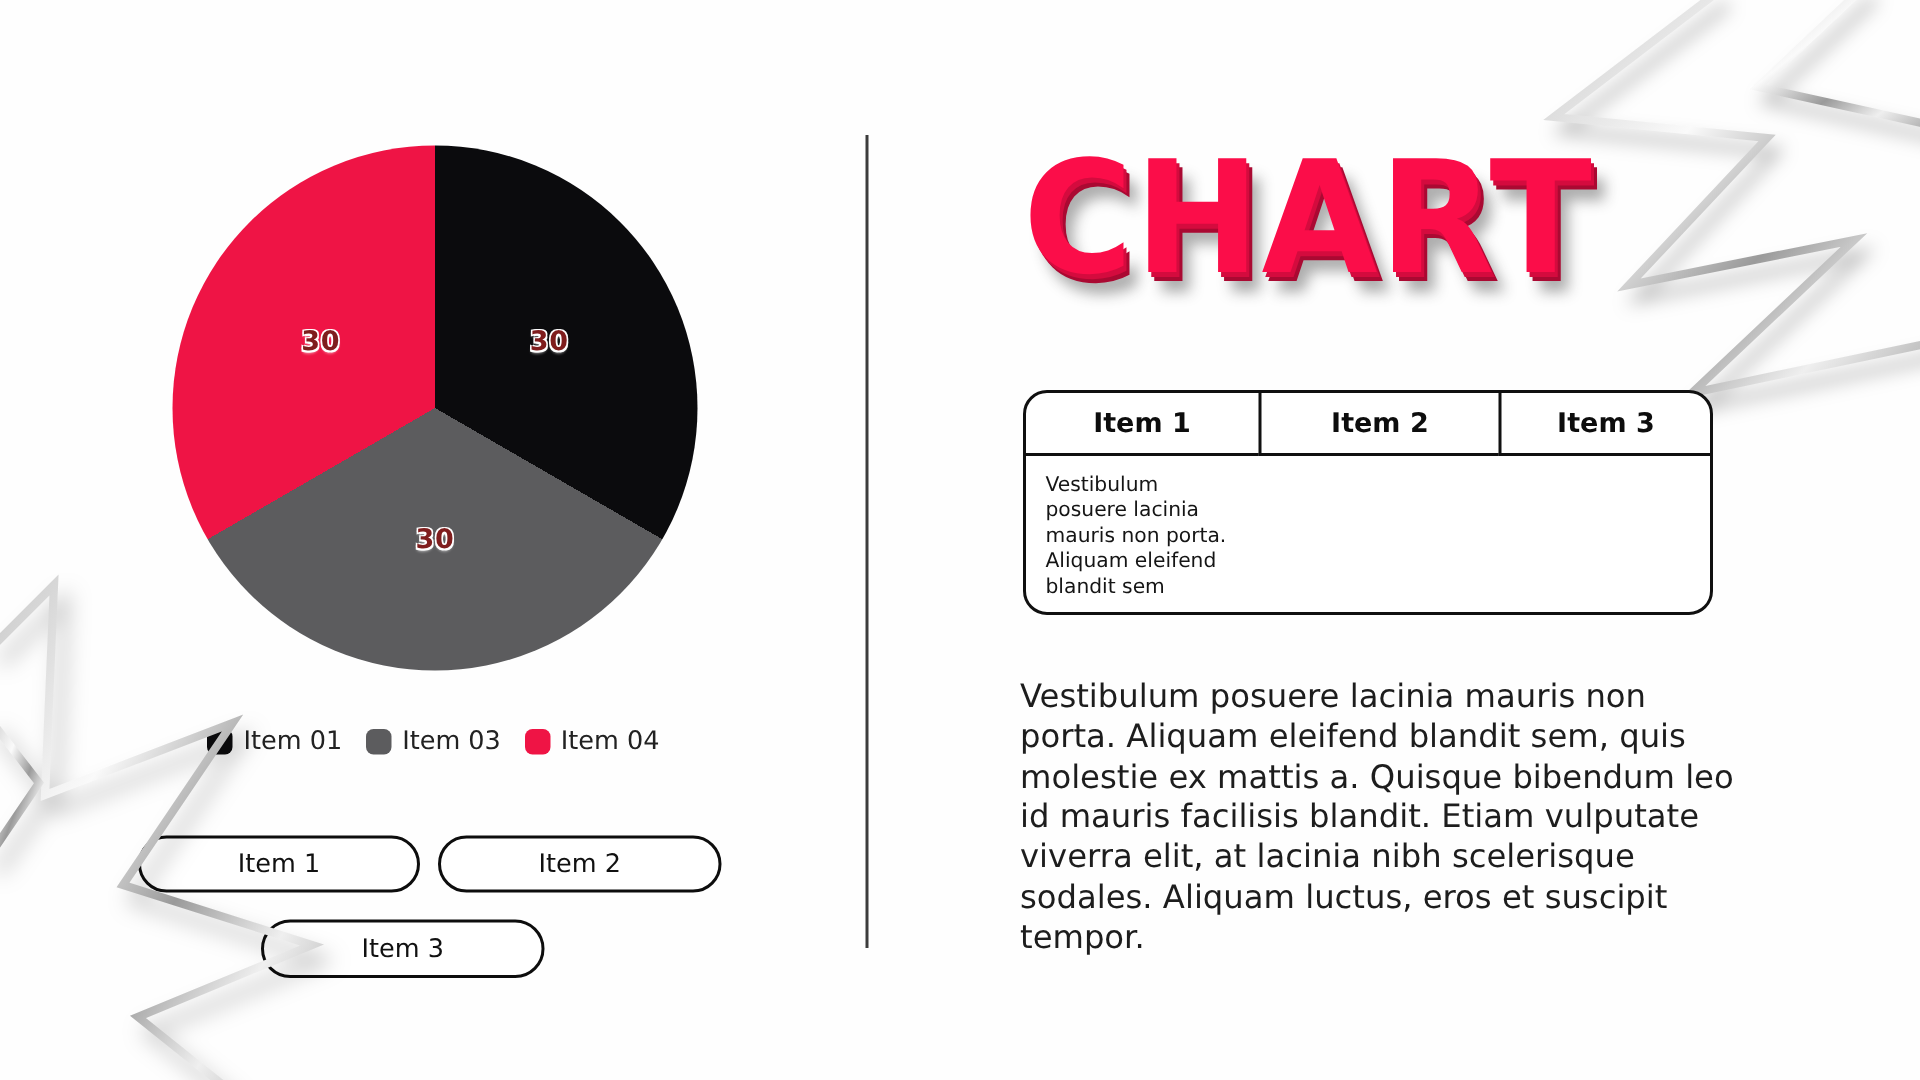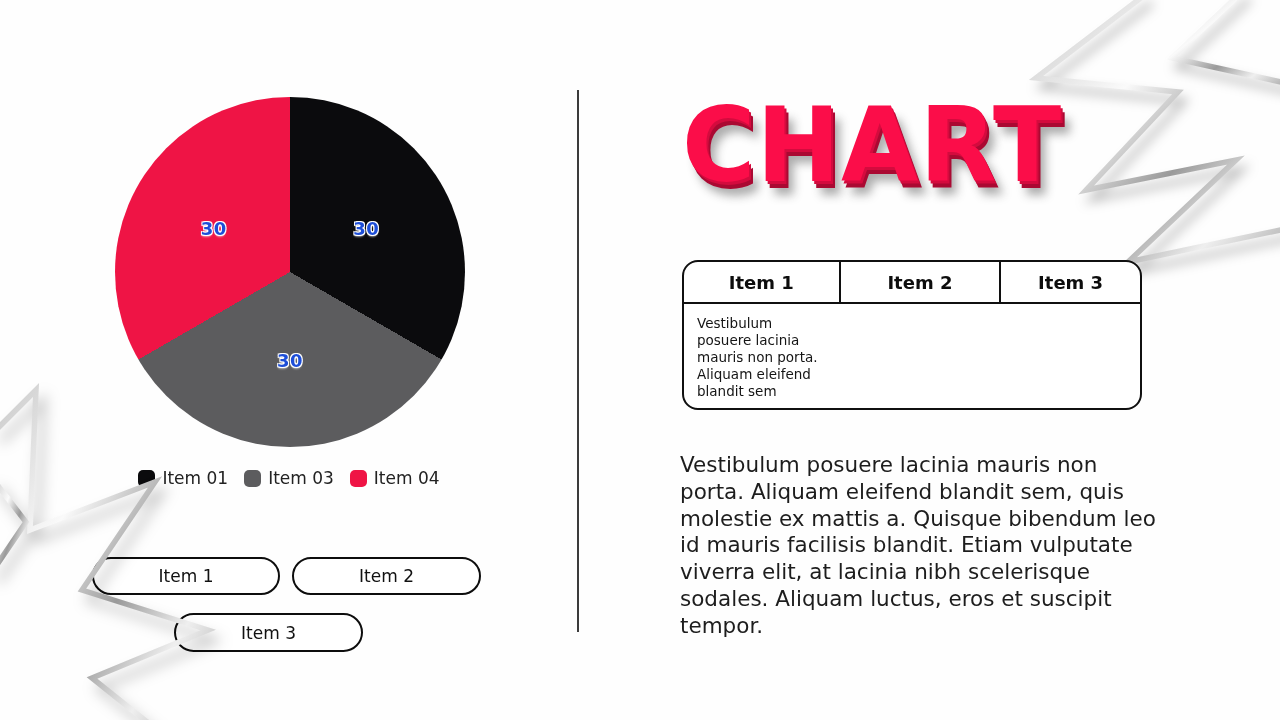--- a/index.html
+++ b/index.html
@@ -10,26 +10,26 @@
 
   
   svg.decor { position:absolute; left:0; top:0; width:1280px; height:720px; pointer-events:none; }
   #decor-top-right { z-index:1; }
   #decor-bottom-left { z-index:6; }
 
   
   .pie-wrap { position:absolute; left:115px; top:97px; width:350px; height:350px; z-index:3; }
   .pie { width:350px; height:350px; border-radius:50%; }
   .pie-label { position:absolute; transform:translate(-50%,-50%); font-size:18px; font-weight:bold;
-    color:#1d4ed8; letter-spacing:0.5px;
+    color:#7f1d1d; letter-spacing:0.5px;
     text-shadow:-1px -1px 0 #fff, 1px -1px 0 #fff, -1px 1px 0 #fff, 1px 1px 0 #fff, 0 2px 2px rgba(255,255,255,.6); }
 
   .legend { position:absolute; left:0; top:468px; width:578px; display:flex; justify-content:center;
     gap:16px; z-index:4; }
-  .legend-item { display:flex; align-items:center; gap:7px; font-size:17px; color:#222; }
+  .legend-item { display:flex; align-items:center; gap:7px; font-size:17px; color:#222;margin-top:16px; }
   .swatch { width:17px; height:17px; border-radius:5px; display:inline-block; }
 
   .pill { position:absolute; background:#fff; border:2px solid #0d0d0d; border-radius:20px;
     font-family:"DejaVu Sans","Liberation Sans",sans-serif; font-size:17px; font-weight:500; color:#111;
     display:flex; align-items:center; justify-content:center; cursor:pointer; z-index:5; }
   #btn-item1 { left:92px;  top:557px; width:188px; height:38px; }
   #btn-item2 { left:292px; top:557px; width:189px; height:38px; }
   #btn-item3 { left:174px; top:613px; width:189px; height:39px; }
 
   .divider { position:absolute; left:577px; top:90px; width:2px; height:542px; background:#3c3c3c; z-index:2; }

